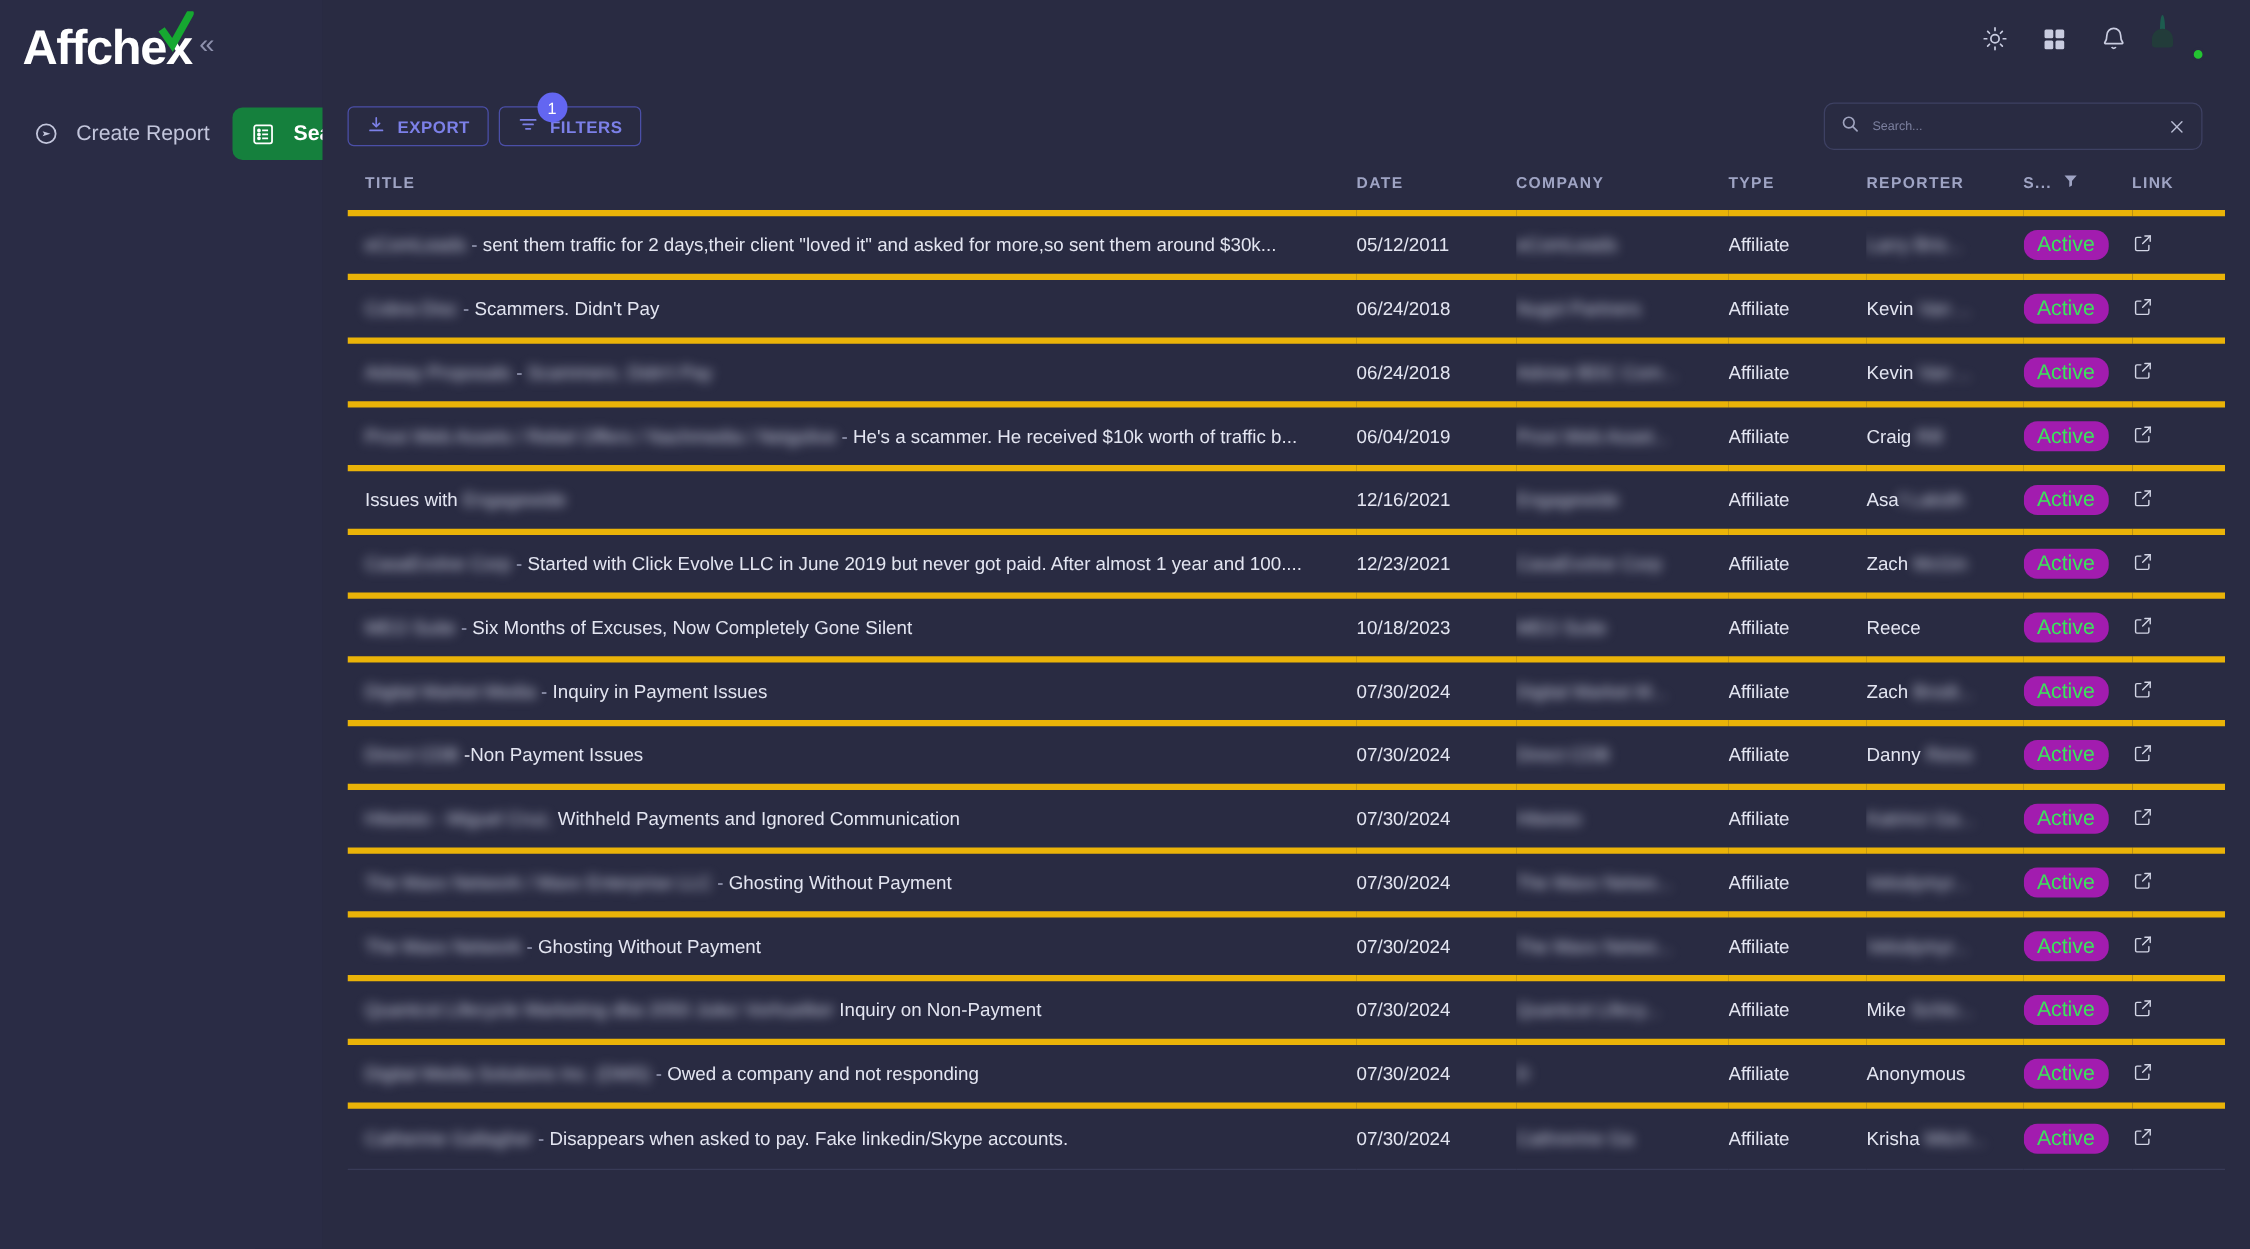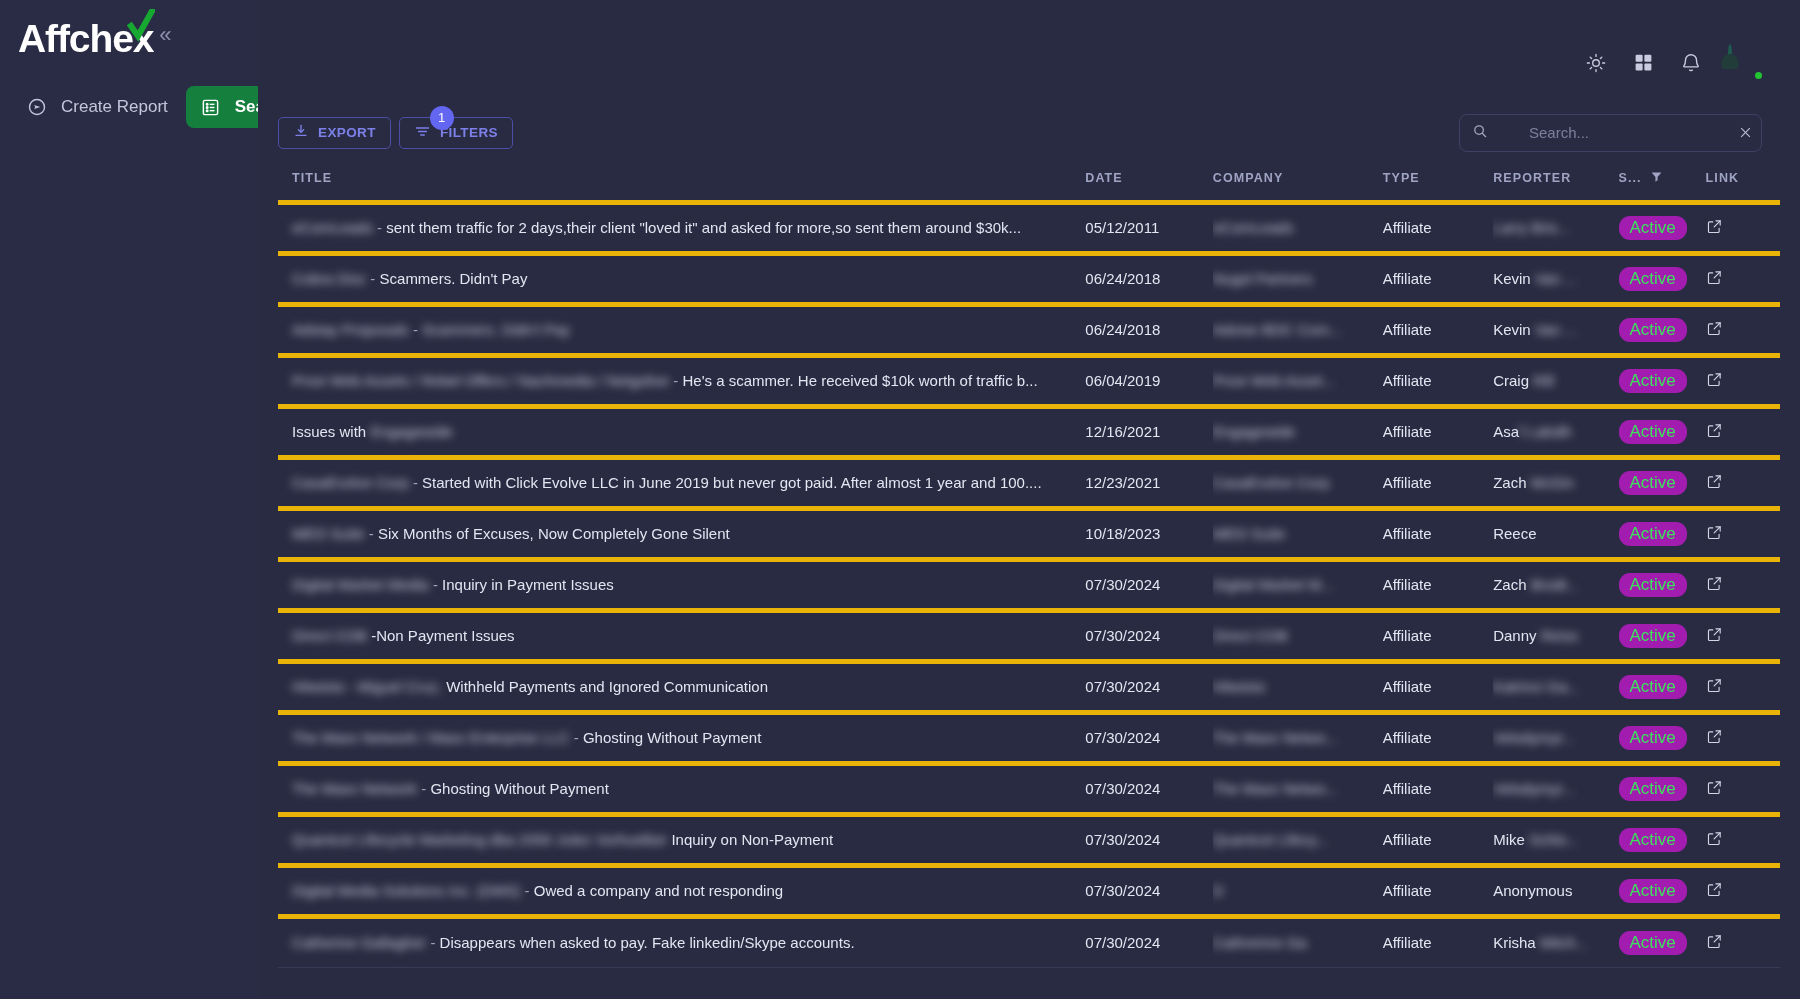--- a/index.html
+++ b/index.html
@@ -3,21 +3,21 @@
 <meta charset="utf-8">
 <title>Affchex — Search DB</title>
 <style>
   * { box-sizing: border-box; margin: 0; padding: 0; }
   html, body {
     width: 1800px; height: 999px;
     background: #292B42;
     font-family: "Liberation Sans", sans-serif;
     overflow: hidden;
   }
-  .app { display: flex; width: 1800px; height: 999px; align-items: center; }
+  .app { display: flex; width: 1800px; height: 999px; }
 
   
   .sidebar {
     width: 258px; min-width: 258px; height: 999px;
     background: #2A2C45;
     display: flex; flex-direction: column;
     padding-top: 8px;
     position: relative;
   }
   .brand-row {
@@ -97,21 +97,21 @@
   }
   .search-box {
     margin-left: auto;
     width: 303px; height: 38px;
     border: 1px solid #3E4163; border-radius: 8px;
     display: flex; align-items: center; gap: 10px; padding: 0 12px;
     background: transparent;
   }
   .search-box input {
     flex: 1; background: transparent; border: none; outline: none;
-    color: #14b8a6; font-size: 15px; font-family: "Liberation Sans", sans-serif; margin-left: 31px;
+    color: #14b8a6; font-size: 10px; font-family: "Liberation Sans", sans-serif;
   }
   .search-box input::placeholder { color: #7C809F; }
   .search-clear { color: #B9BDD4; cursor: pointer; display: flex; }
 
   
   .table-wrap { margin: 14px 20px 0 20px; flex: 1; overflow: hidden; }
   table { width: 100%; border-collapse: collapse; table-layout: fixed; }
   thead th {
     text-align: left; color: #9FA4C4;
     font-size: 12.5px; font-weight: bold; letter-spacing: 1.1px;

